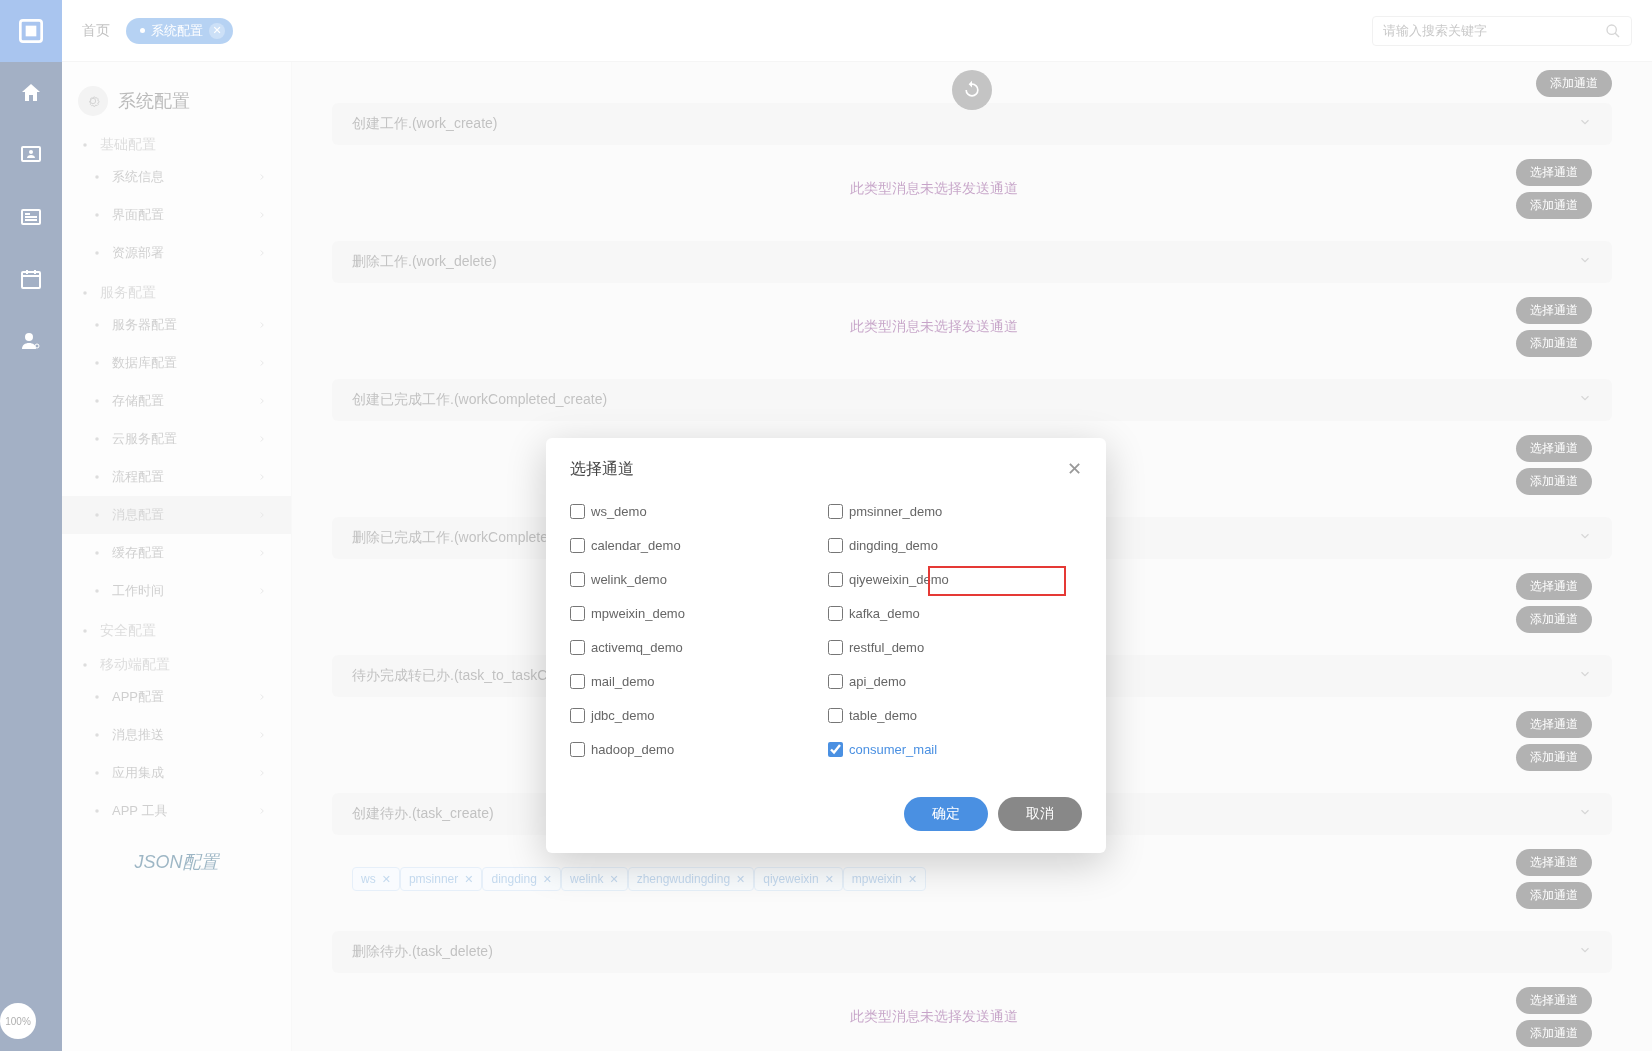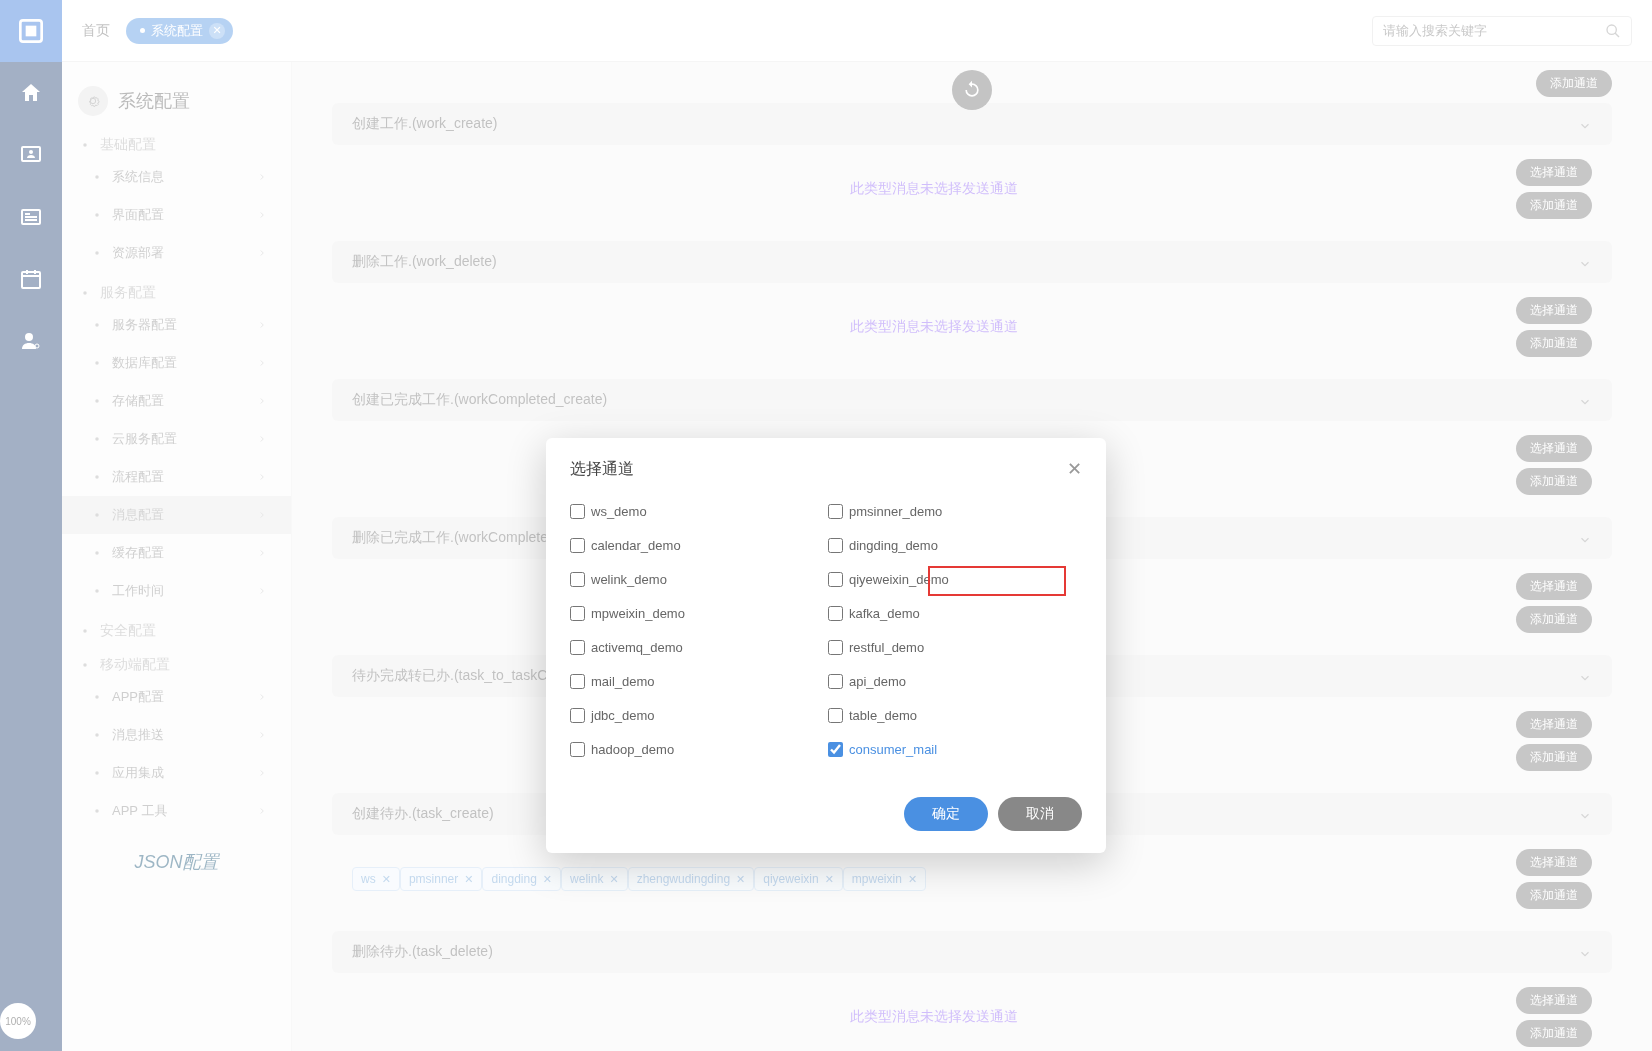--- a/index.html
+++ b/index.html
@@ -45,26 +45,26 @@
     .sb-item svg { width: 14px; height: 14px; fill: #aaa; margin-right: 8px; flex-shrink: 0; }
     .sb-item .chev { margin-left: auto; width: 10px; height: 10px; }
     .sb-footer { text-align: center; font-size: 18px; color: #0c4a6e; padding: 20px 0; font-style: italic; }
     
     
     .content { flex: 1; overflow-y: auto; padding: 8px 40px 20px; position: relative; }
     .refresh-btn { position: absolute; top: 8px; left: 50%; transform: translateX(-50%); width: 40px; height: 40px; border-radius: 50%; background: #6b6b6b; display: flex; align-items: center; justify-content: center; cursor: pointer; z-index: 5; }
     .refresh-btn svg { width: 20px; height: 20px; fill: #fff; }
     
     .section { margin-bottom: 8px; }
-    .section-header { background: #ececec; border-radius: 6px; padding: 12px 20px; display: flex; align-items: flex-end; color: #666; font-size: 14px; cursor: pointer; }
+    .section-header { background: #ececec; border-radius: 6px; padding: 12px 20px; display: flex; align-items: flex-start; color: #666; font-size: 14px; cursor: pointer; }
     .section-header .chev-down { margin-left: auto; width: 14px; height: 14px; fill: #999; }
     .section-body { padding: 14px 20px; display: flex; align-items: center; min-height: 60px; }
-    .empty-msg { flex: 1; text-align: center; color: #8b5cf6; font-size: 14px; font-family: Liberation Mono, monospace; }
+    .empty-msg { flex: 1; text-align: center; color: #701a75; font-size: 14px; font-family: Liberation Mono, monospace; }
     .action-col { display: flex; flex-direction: column; gap: 6px; margin-left: auto; }
-    .action-btn { background: #737373; color: #fff; border: none; border-radius: 14px; padding: 5px 14px; font-size: 12px; cursor: pointer; white-space: nowrap; }
+    .action-btn { background: #404040; color: #fff; border: none; border-radius: 14px; padding: 5px 14px; font-size: 12px; cursor: pointer; white-space: nowrap; }
     .tags-row { display: flex; flex-wrap: wrap; flex: 1; }
     .tag { border: 1px solid #c0d8f0; background: #f0f6fc; color: #6a9fd4; border-radius: 4px; padding: 4px 8px; font-size: 12px; display: flex; align-items: center; gap: 6px; }
     .tag .x { color: #6a9fd4; cursor: pointer; font-size: 11px; }
     
     
     .overlay { position: fixed; left: 0; top: 0; width: 100%; height: 100%; background: rgba(255,255,255,0.6); display: flex; align-items: flex-start; justify-content: center; z-index: 100; }
     .modal { background: #fff; border-radius: 6px; box-shadow: 0 10px 40px rgba(0,0,0,0.2); width: 560px; margin-top: 438px; padding: 0; }
     .modal-header { display: flex; align-items: center; padding: 20px 24px 12px; }
     .modal-title { font-size: 16px; color: #444; }
     .modal-close { margin-left: auto; cursor: pointer; font-size: 18px; color: #999; }

